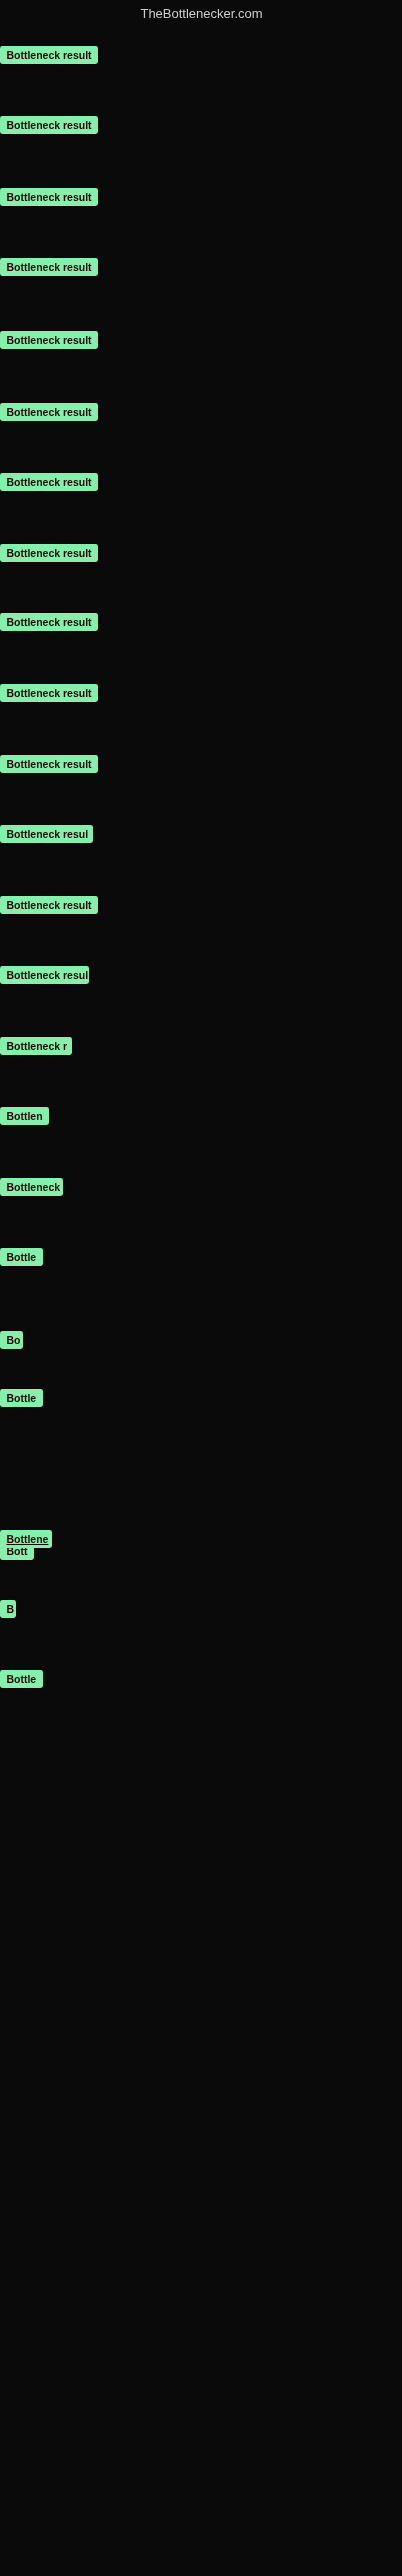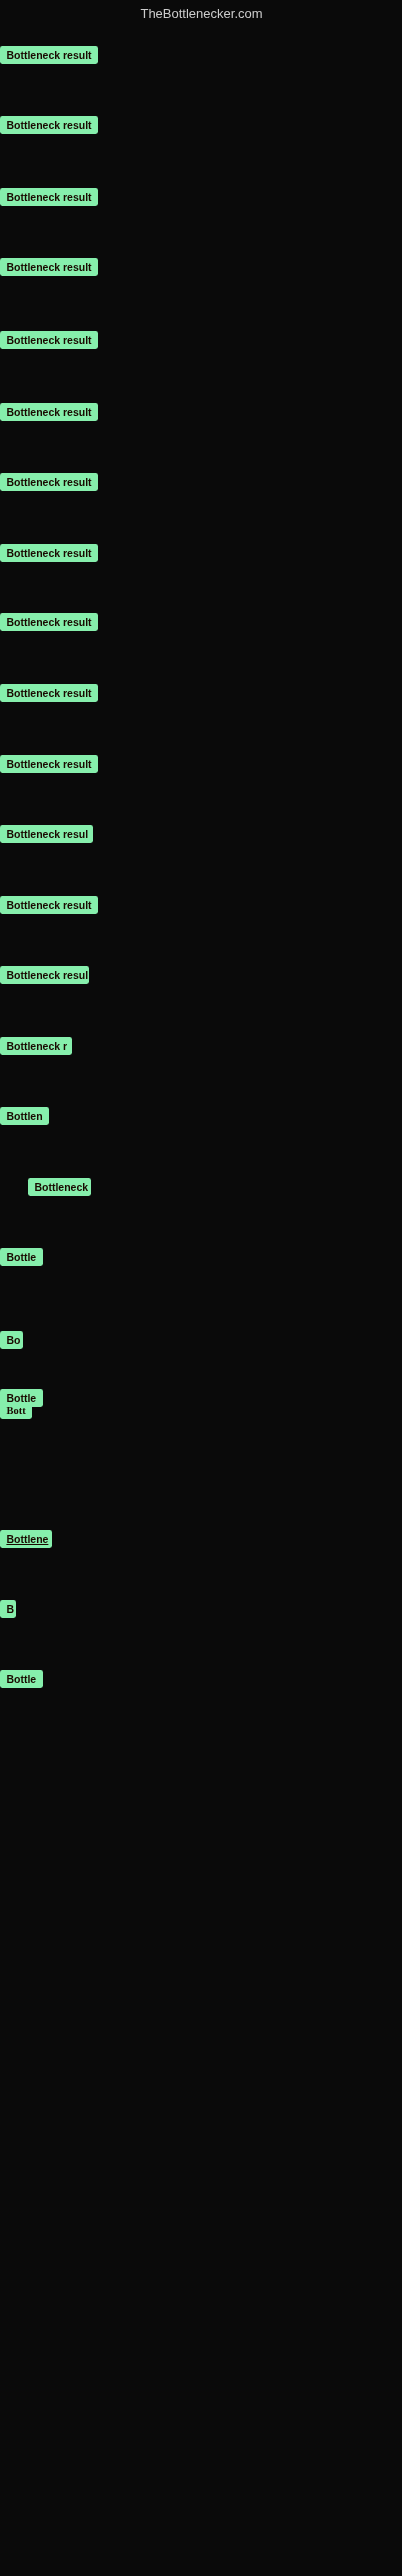--- a/index.html
+++ b/index.html
@@ -55,21 +55,21 @@
 <div class="bottleneck-badge" style="top: 473px; max-width: 105px;">Bottleneck result</div>
 <div class="bottleneck-badge" style="top: 544px; max-width: 105px;">Bottleneck result</div>
 <div class="bottleneck-badge" style="top: 613px; max-width: 105px;">Bottleneck result</div>
 <div class="bottleneck-badge" style="top: 684px; max-width: 105px;">Bottleneck result</div>
 <div class="bottleneck-badge" style="top: 755px; max-width: 105px;">Bottleneck result</div>
 <div class="bottleneck-badge" style="top: 825px; max-width: 93px;">Bottleneck resul</div>
 <div class="bottleneck-badge" style="top: 896px; max-width: 105px;">Bottleneck result</div>
 <div class="bottleneck-badge" style="top: 966px; max-width: 89px;">Bottleneck resul</div>
 <div class="bottleneck-badge" style="top: 1037px; max-width: 72px; text-align: center;">Bottleneck r</div>
 <div class="bottleneck-badge" style="top: 1107px; max-width: 56px;">Bottlen</div>
-<div class="bottleneck-badge" style="top: 1178px; max-width: 63px; margin-left: 28px;">Bottleneck</div>
+<div class="bottleneck-badge" style="top: 1178px; max-width: 63px;">Bottleneck</div>
 <div class="bottleneck-badge" style="top: 1248px; max-width: 44px;">Bottle</div>
 <div class="bottleneck-badge" style="top: 1331px; max-width: 22.5px;">Bo</div>
 <div class="bottleneck-badge" style="top: 1389px; max-width: 44px;">Bottle</div>
-<div class="bottleneck-badge" style="top: 1402px; max-width: 34px; font-family: Liberation Serif, serif;">Bott</div>
+<div class="bottleneck-badge" style="top: 1542px; max-width: 34px;">Bott</div>
 <div class="bottleneck-badge" style="top: 1530px; max-width: 52px; text-decoration: underline;">Bottlene</div>
 <div class="bottleneck-badge" style="top: 1600px; max-width: 16px;">B</div>
 <div class="bottleneck-badge" style="top: 1670px; max-width: 44px;">Bottle</div>
 
 
 </body></html>

